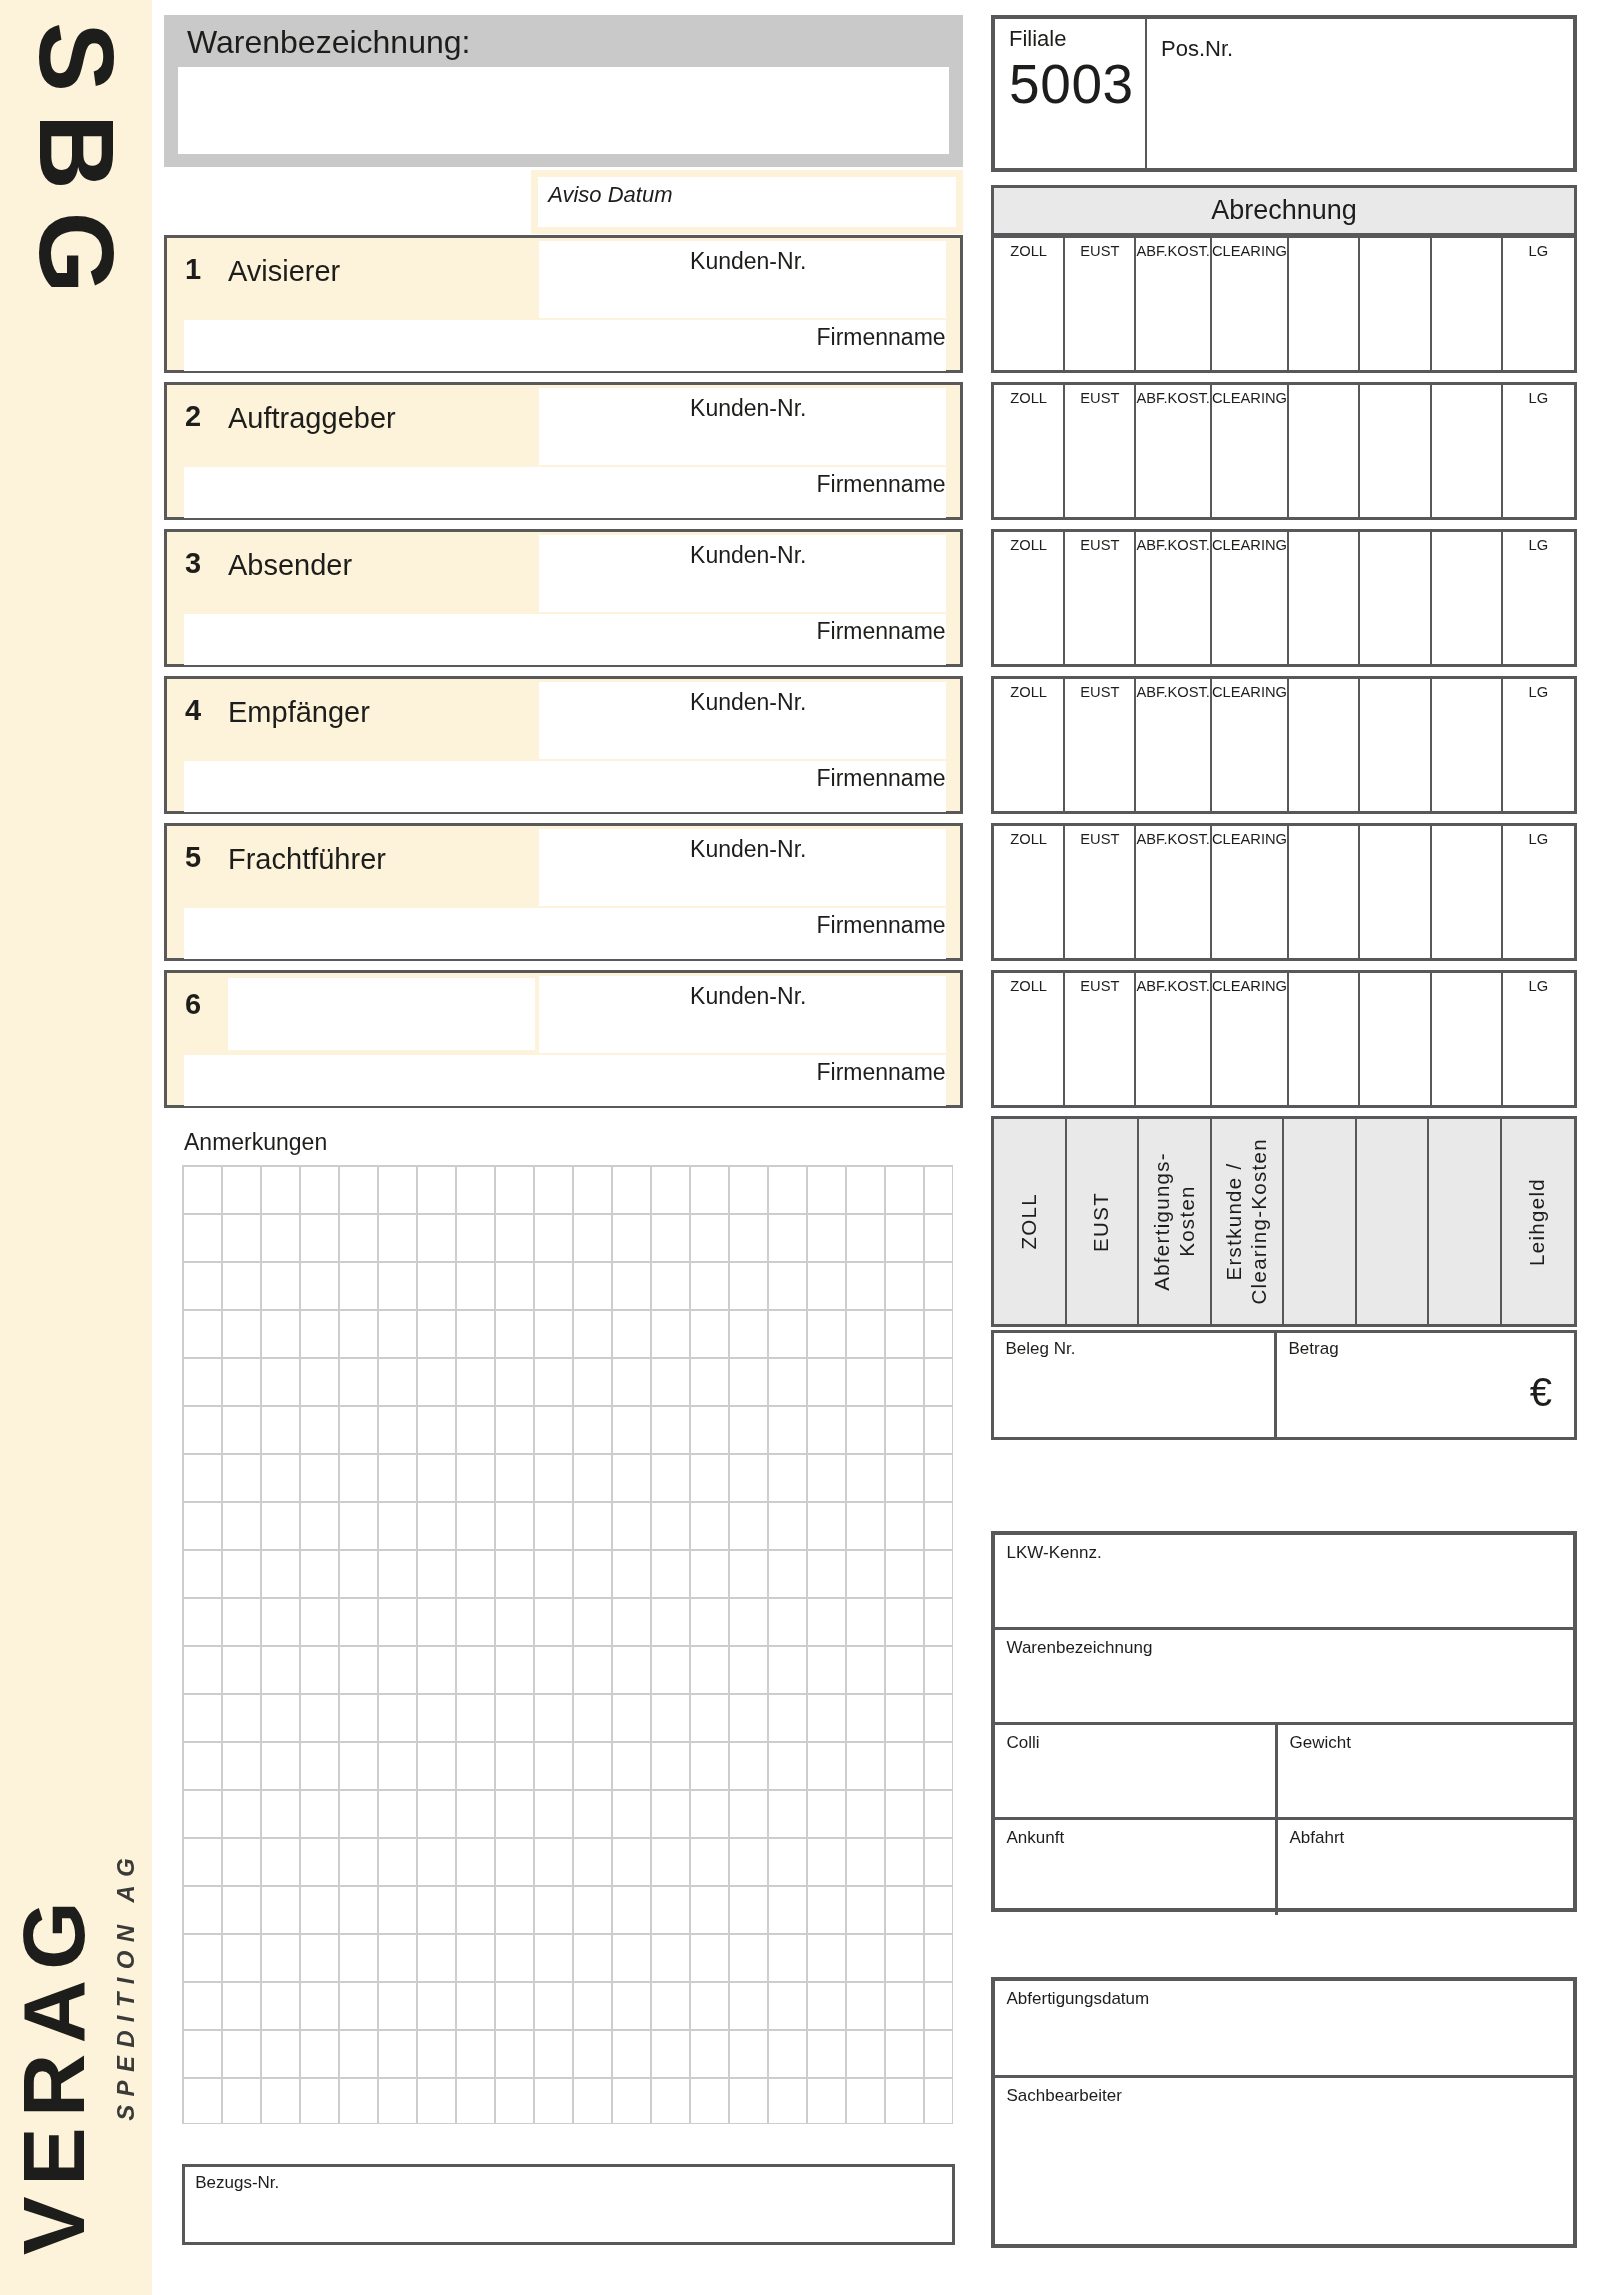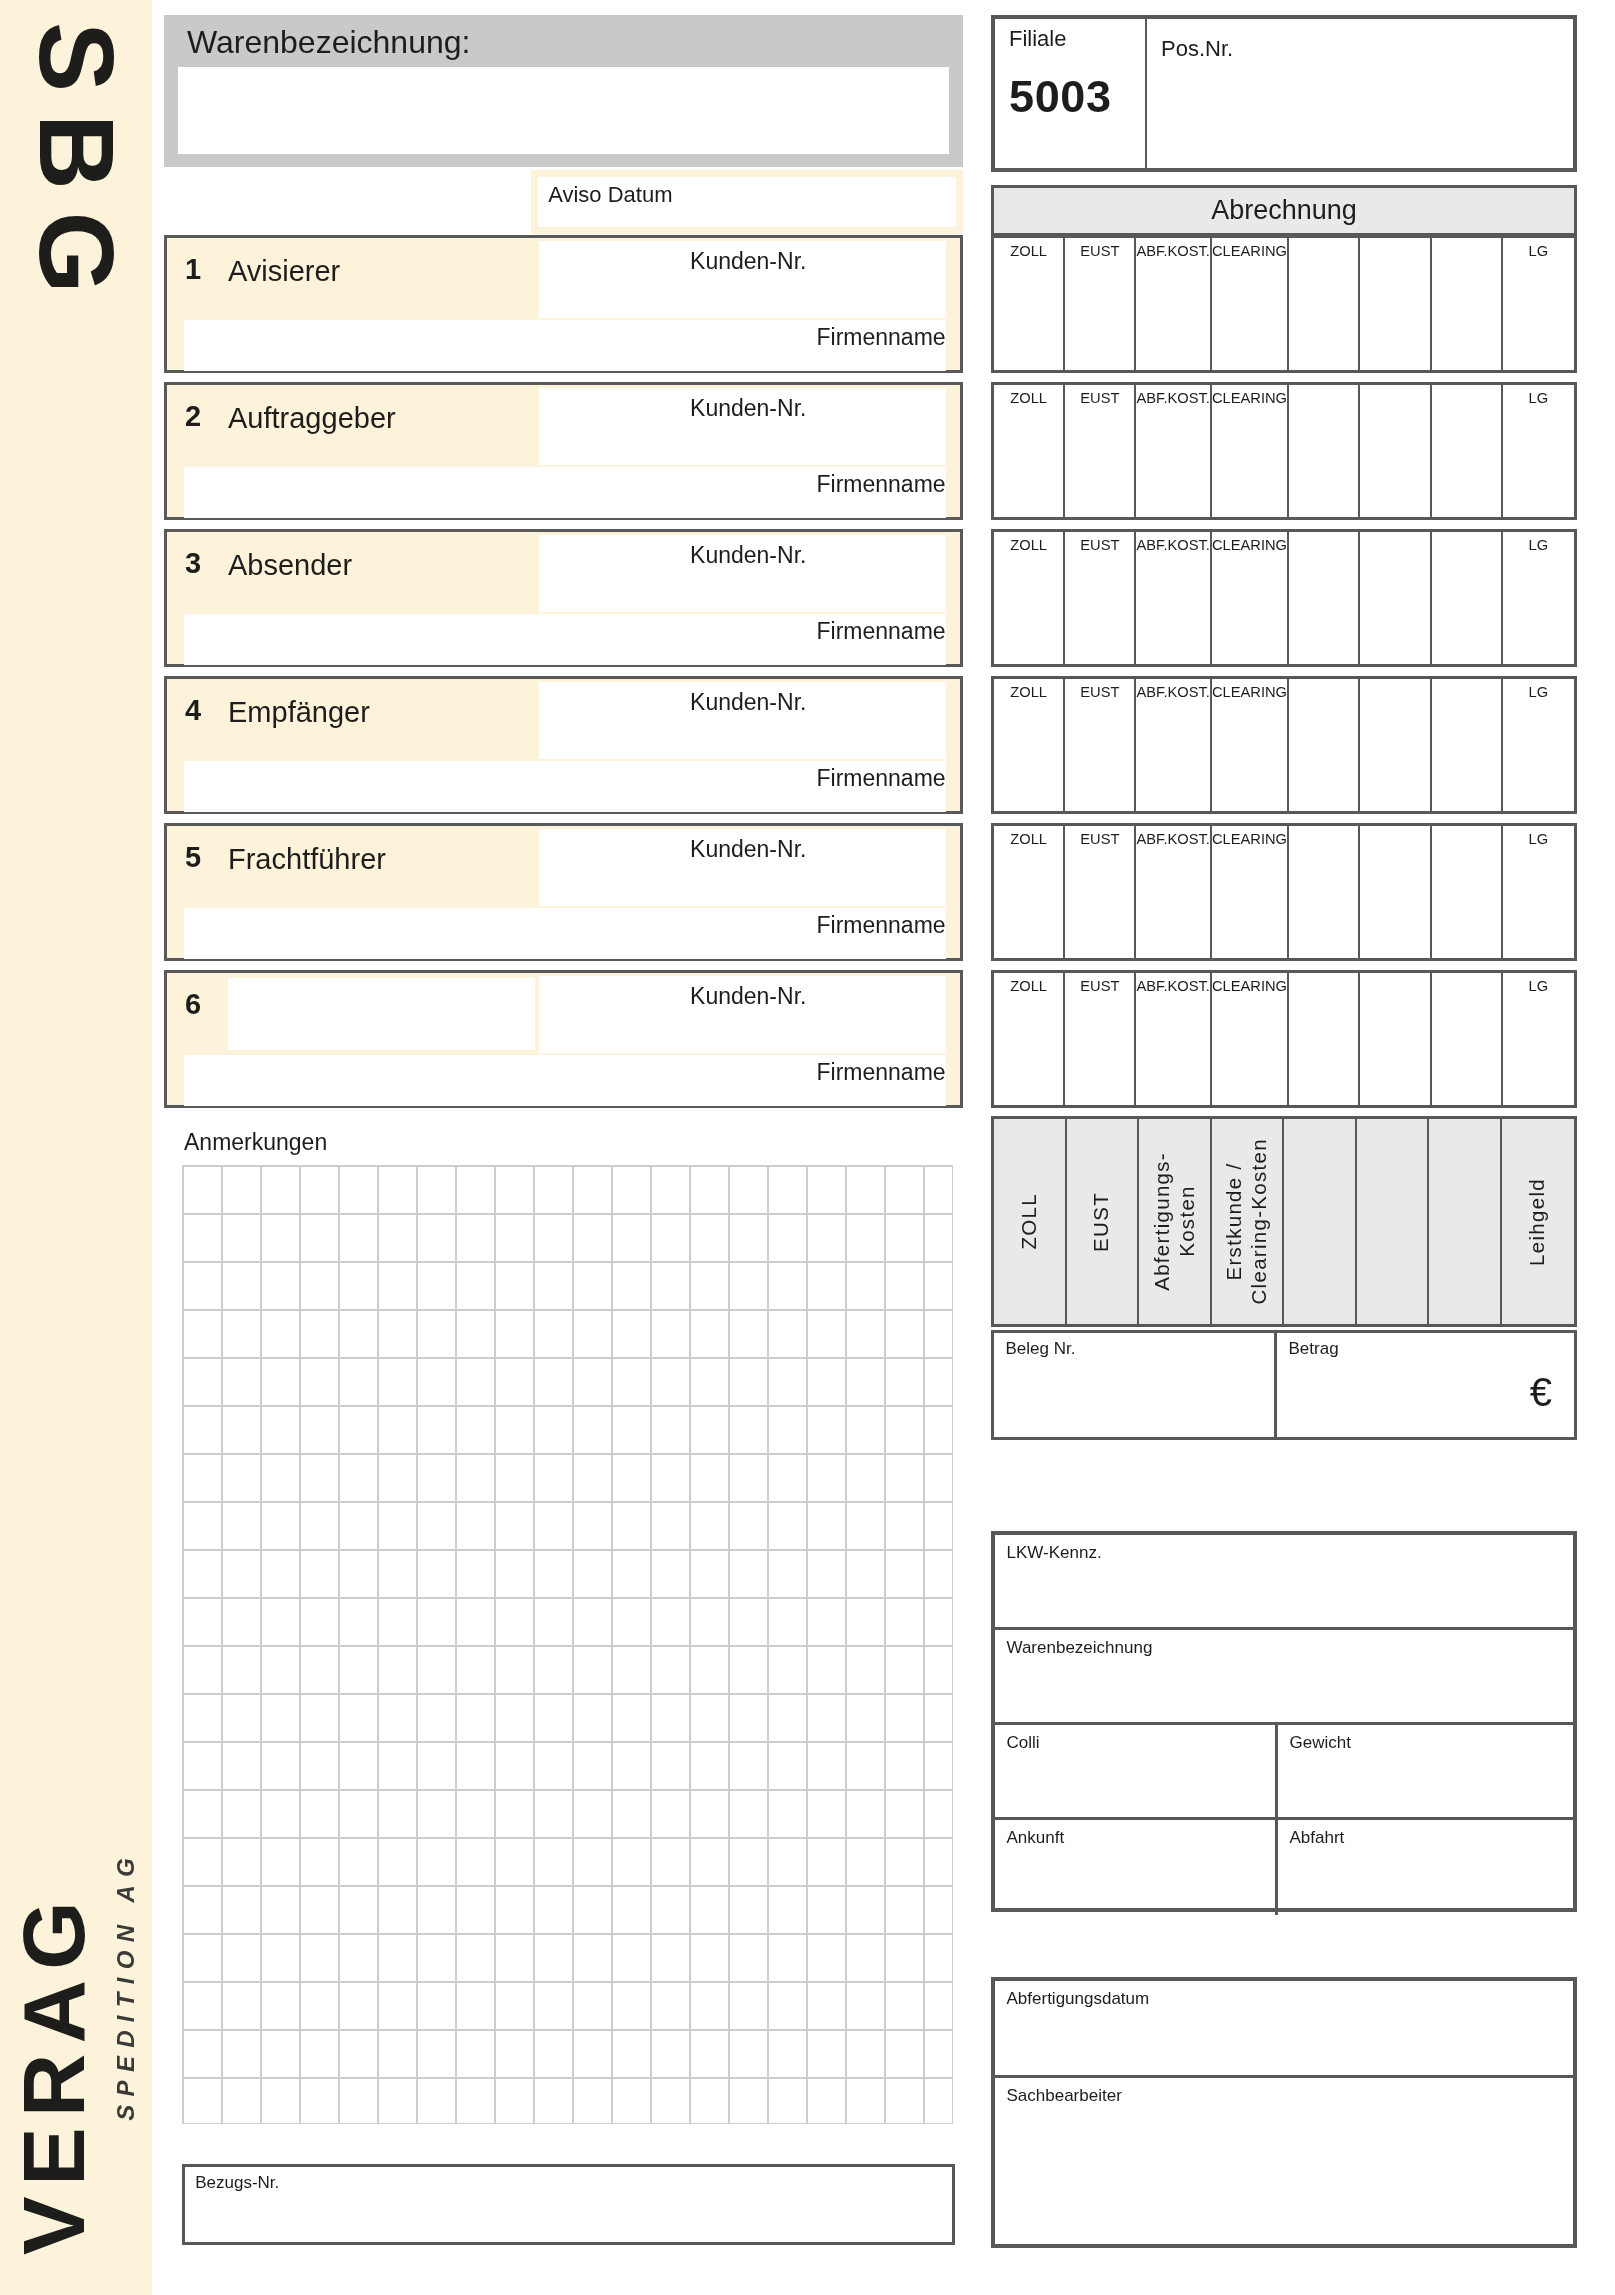--- a/index.html
+++ b/index.html
@@ -18,27 +18,27 @@
   
   .abf-box{position:absolute;left:164px;top:15.3px;width:799px;height:152px;background:#c9c9c9;}
   .abf-label{position:absolute;left:23px;top:9px;font-size:32px;}
   .abf-input{position:absolute;left:14px;top:52px;width:771px;height:87px;background:#ffffff;}
 
   
   .filiale-box{position:absolute;left:991px;top:15.3px;width:586px;height:157px;border:4.5px solid #58585a;
                background:#ffffff;display:flex;box-sizing:border-box;}
   .filiale-cell{width:152px;border-right:2.6px solid #58585a;box-sizing:border-box;padding:6.4px 0 0 14px;}
   .filiale-label,.posnr-label{font-size:22px;}
-  .filiale-value{font-size:45px;font-weight:bold;margin-top:19px;letter-spacing:0.6px;}
+  .filiale-value{font-size:55px;font-weight:normal;letter-spacing:0.6px;}
   .posnr-cell{flex:1;padding:17px 0 0 14px;}
 
   
   .aviso-box{position:absolute;left:531px;top:170px;width:432px;height:64px;background:#ffffff;
              border:7.7px solid #fcf3da;box-sizing:border-box;}
-  .aviso-label{font-size:22px;padding:5.1px 0 0 10.2px;}
+  .aviso-label{font-size:22px;padding:5.1px 0 0 10.2px;font-style:italic;}
 
   
   .section{position:absolute;left:164px;width:799px;height:138px;background:#fcf3da;
            border:3.8px solid #595959;box-sizing:border-box;}
   .s0{top:235px;} .s1{top:382px;} .s2{top:529px;} .s3{top:676px;} .s4{top:823px;} .s5{top:970px;}
   .sec-num{position:absolute;left:18px;top:15.3px;font-size:29px;font-weight:bold;}
   .sec-name{position:absolute;left:61px;top:16.6px;font-size:29px;}
   .sec-blank{position:absolute;left:61px;top:5.1px;width:307px;height:72px;background:#ffffff;}
   .kunden{position:absolute;left:372px;top:2.6px;width:407px;height:77px;background:#ffffff;}
   .kunden .f-label{font-size:23px;padding:7.7px 0 0 11.5px;text-align:center;}

